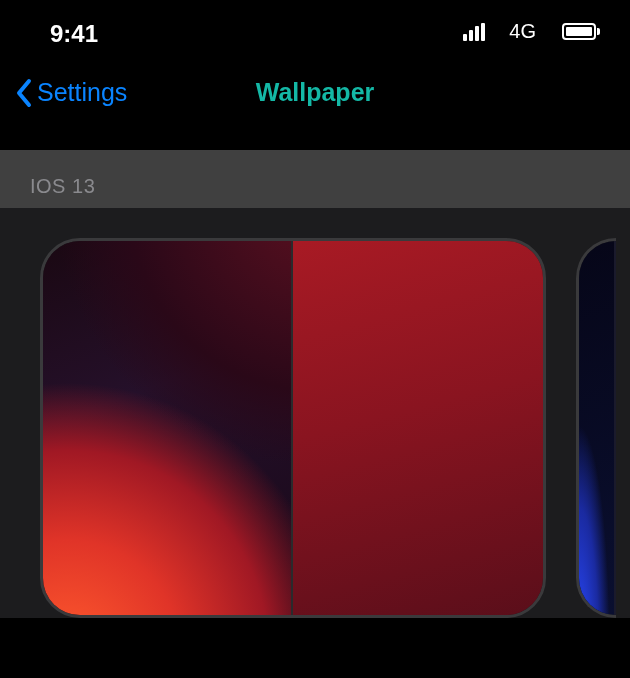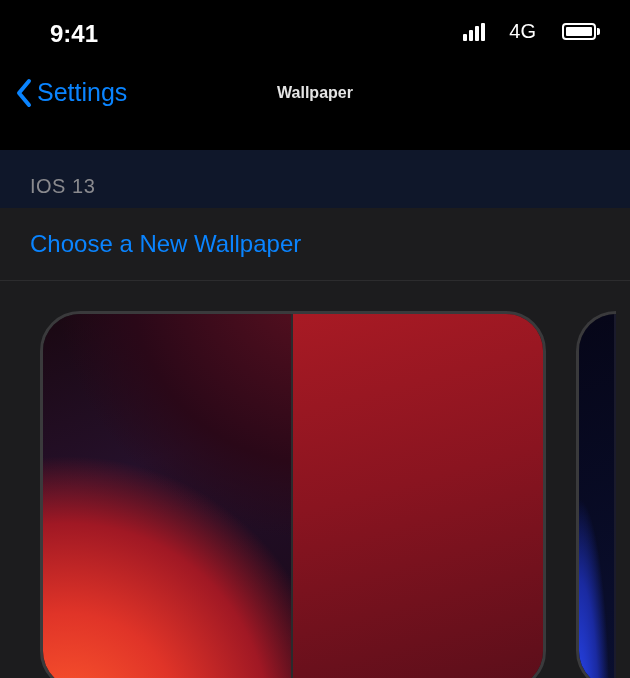--- a/index.html
+++ b/index.html
@@ -98,28 +98,28 @@
     }
     .back-label {
       font-size: 25px;
       font-weight: 400;
       color: #0a84ff;
     }
     .nav-title {
       position: absolute;
       left: 50%;
       transform: translateX(-50%);
-      font-size: 16px;
+      font-size: 25px;
       font-weight: 600;
-      color: #e5e5e5;
+      color: #14b8a6;
     }
     .section-header {
       margin-top: 30px;
       padding: 25px 30px 10px 30px;
-      background: #0f172a;
+      background: #404040;
     }
     .section-header-label {
       font-size: 20px;
       color: #8a8a8e;
       text-transform: uppercase;
       letter-spacing: 0.5px;
     }
     .content-area {
       background: #1c1c1e;
       padding: 0;
@@ -209,23 +209,20 @@
     <span class="back-label">Settings</span>
   </div>
   <div class="nav-title">Wallpaper</div>
 </div>
 
 <div class="section-header">
   <div class="section-header-label">IOS 13</div>
 </div>
 
 <div class="content-area">
-  <div class="choose-row">
-    <div class="choose-label">Choose a New Wallpaper</div>
-  </div>
 
   <div class="preview-scroll">
     <div class="preview-pair">
       <div class="preview-pane lock"></div>
       <div class="preview-pane home"></div>
     </div>
     <div class="preview-pair blue second">
       <div class="preview-pane lock"></div>
     </div>
   </div>

